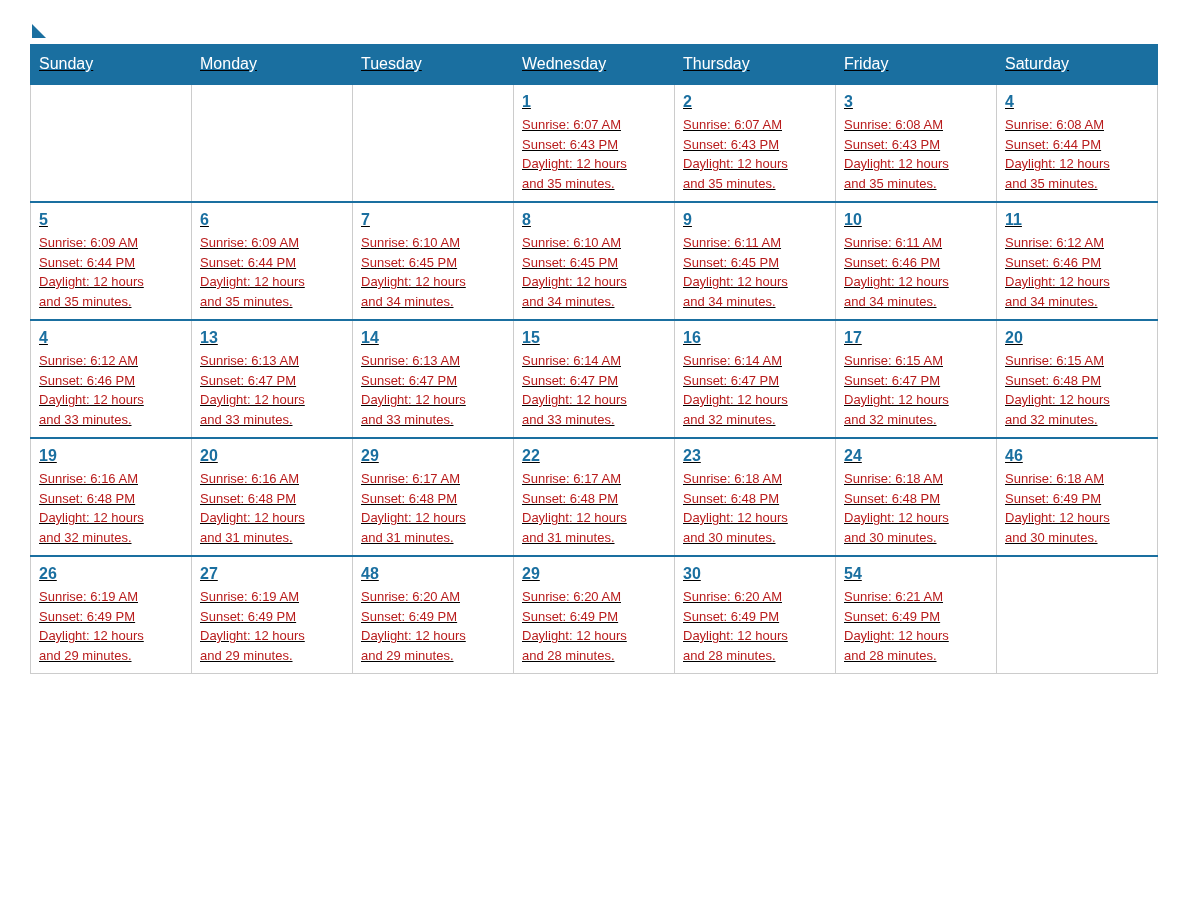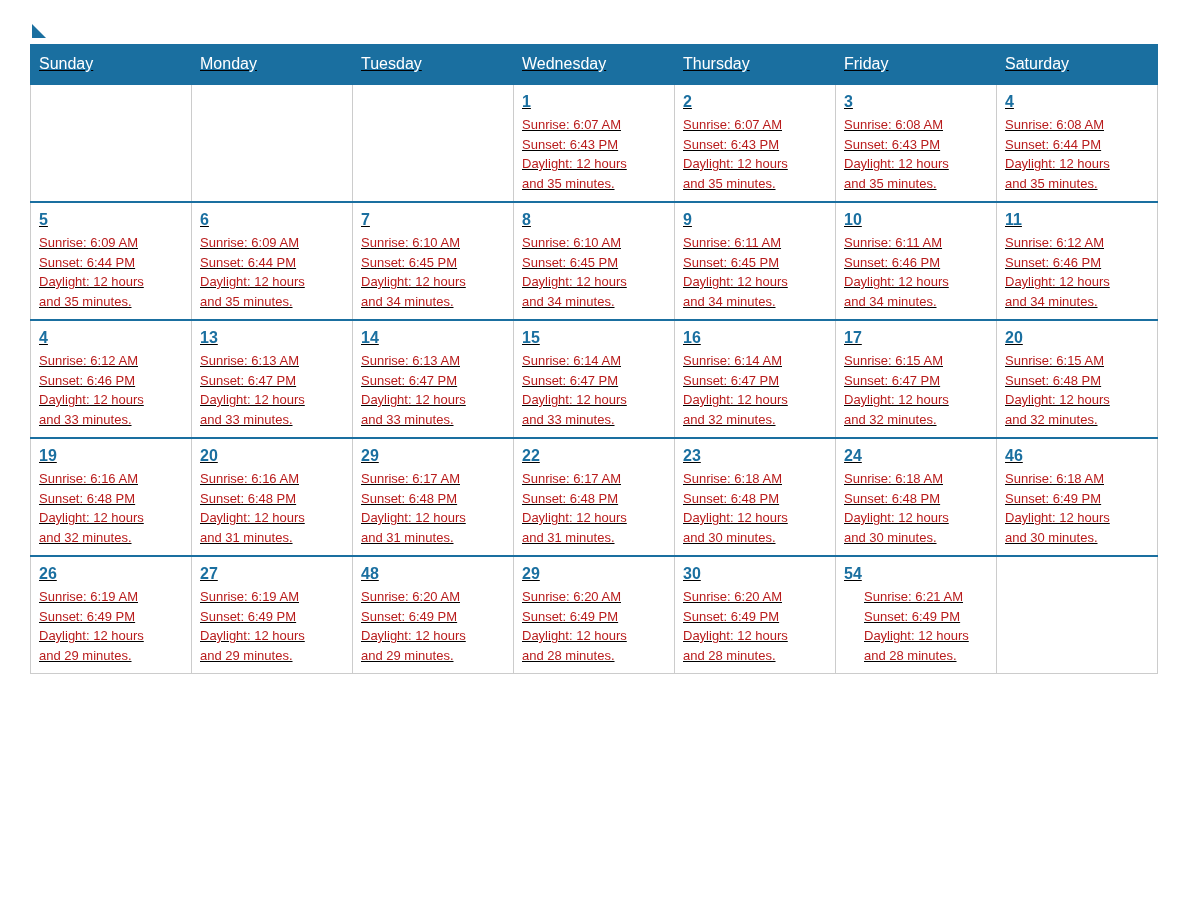--- a/index.html
+++ b/index.html
@@ -357,21 +357,21 @@
         </td>
         <td>
           <span class="day-number">30</span>
           <div class="day-info" style="white-space: pre-line;">Sunrise: 6:20 AM
 Sunset: 6:49 PM
 Daylight: 12 hours
 and 28 minutes.</div>
         </td>
         <td>
           <span class="day-number">54</span>
-          <div class="day-info" style="white-space: pre-line; margin-left: 20px;">Sunrise: 6:21 AM
+          <div class="day-info" style="white-space: pre-line;">Sunrise: 6:21 AM
 Sunset: 6:49 PM
 Daylight: 12 hours
 and 28 minutes.</div>
         </td>
         <td class="empty-cell"></td>
       </tr>
     </tbody>
 </table>
 
 </body></html>

